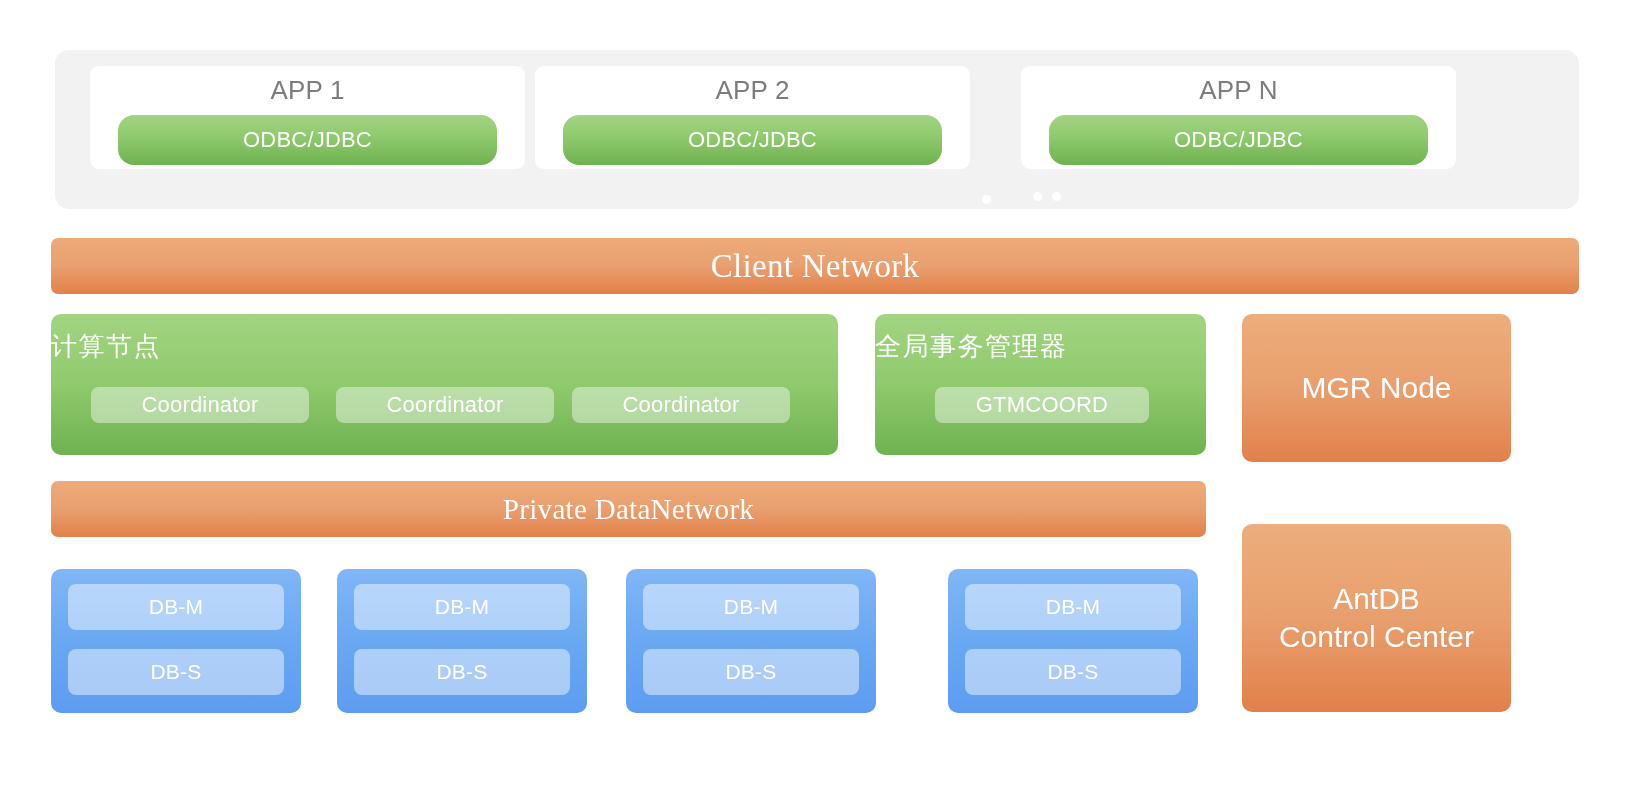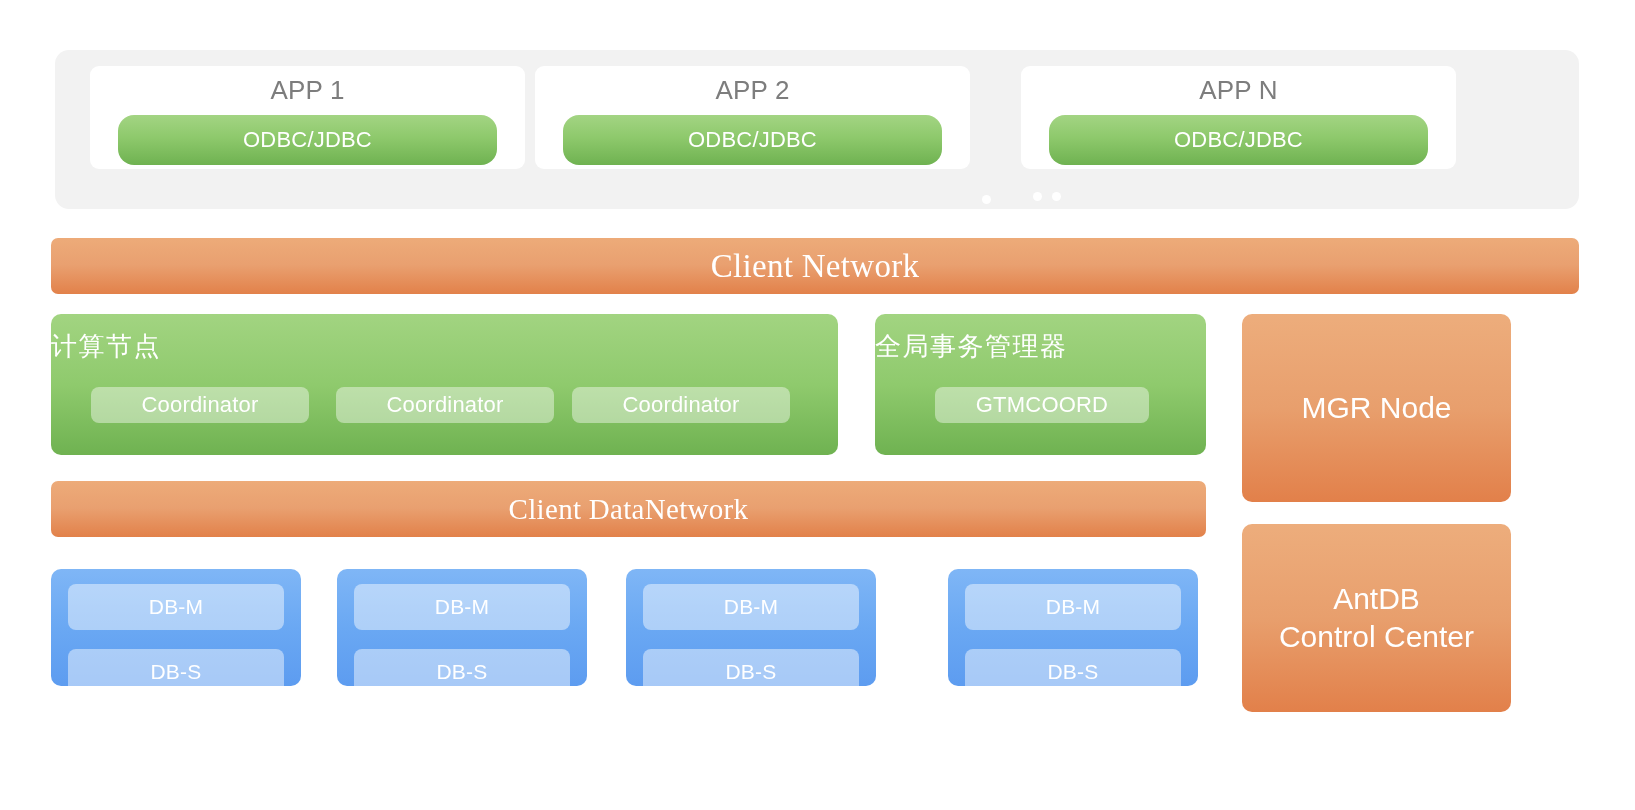--- a/index.html
+++ b/index.html
@@ -181,36 +181,36 @@
     color: #ffffff;
     display: flex;
     align-items: center;
     justify-content: center;
     text-align: center;
     line-height: 1.26;
     box-sizing: border-box;
   }
   .panel-mgr {
     top: 314px;
-    height: 188px;
+    height: 148px;
     font-size: 30px;
   }
   .panel-acc {
     top: 524px;
     height: 188px;
     font-size: 30px;
   }
   .panel-acc .two-line { white-space: pre-line; }
 
   
   .db-group {
     position: absolute;
     top: 569px;
     width: 250px;
-    height: 117px;
+    height: 144px;
     border-radius: 10px;
     background: linear-gradient(to bottom, #7fb6f6 0%, #6aa8f3 50%, #5d9cf0 100%);
     box-sizing: border-box;
     text-align: center;
   }
   .db-group.g1 { left: 51px; }
   .db-group.g2 { left: 337px; }
   .db-group.g3 { left: 626px; }
   .db-group.g4 { left: 948px; }
 
@@ -276,21 +276,21 @@
   </div>
 
   <div class="side-panel panel-mgr">
     <span>MGR Node</span>
   </div>
   <div class="side-panel panel-acc">
     <span class="two-line">AntDB
 Control Center</span>
   </div>
 
-  <div class="net-banner net-private">Client DataNetwork</div>
+  <div class="net-banner net-private">Private DataNetwork</div>
 
   <div class="db-group g1">
     <div class="db-pill m">DB-M</div>
     <div class="db-pill s">DB-S</div>
   </div>
   <div class="db-group g2">
     <div class="db-pill m">DB-M</div>
     <div class="db-pill s">DB-S</div>
   </div>
   <div class="db-group g3">

